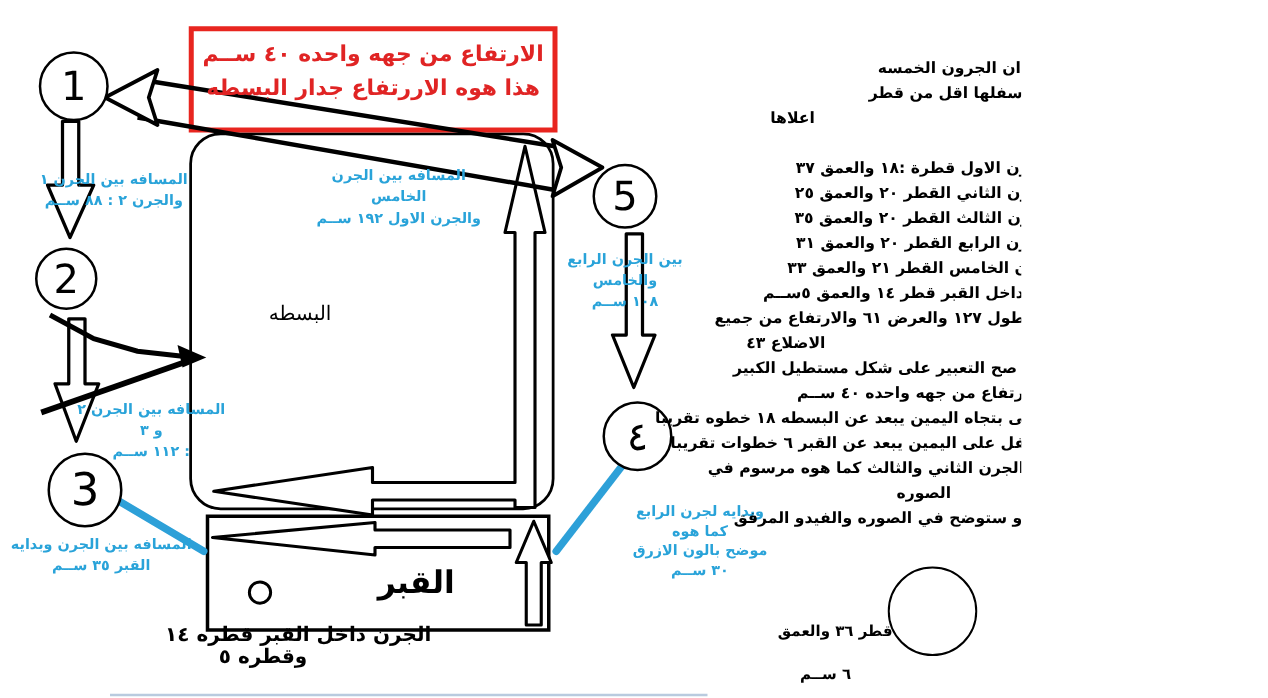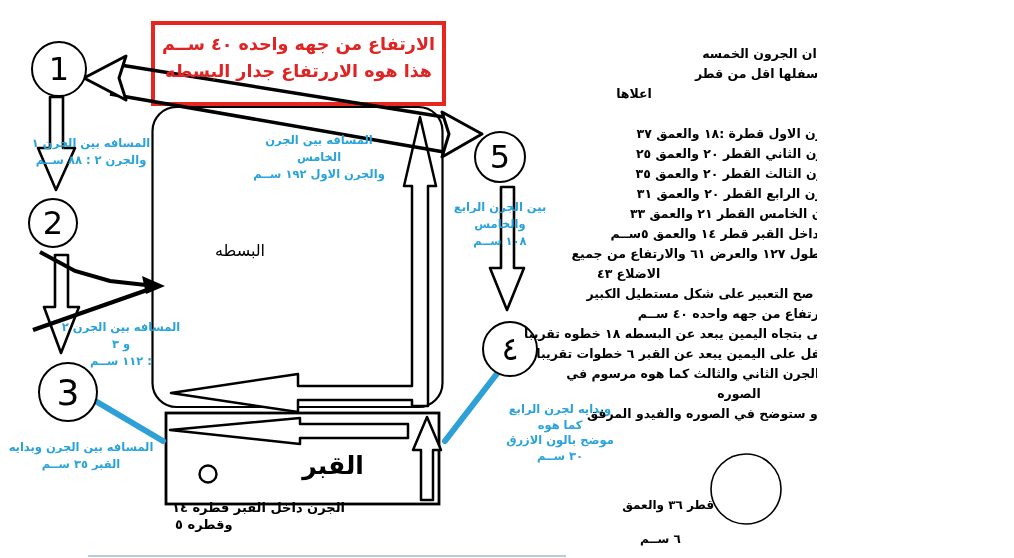--- a/index.html
+++ b/index.html
@@ -89,21 +89,21 @@
   <div class="t blue" style="left:26px;top:135px;width:130px;">
     <div>المسافه بين الجرن ١</div>
     <div>والجرن ٢ : ٨٨ ســم</div>
   </div>
 
   <div class="t blue" style="left:60px;top:319px;width:122px;">
     <div>المسافه بين الجرن ٢ و ٣</div>
     <div>: ١١٢ ســم</div>
   </div>
 
-  <div class="t blue" style="left:6px;top:427px;width:150px;margin-top:12px;">
+  <div class="t blue" style="left:6px;top:427px;width:150px;">
     <div>المسافه بين الجرن وبدايه</div>
     <div>القبر ٣٥ ســم</div>
   </div>
 
   <div class="t blue" style="left:252px;top:132px;width:134px;">
     <div>المسافه بين الجرن الخامس</div>
     <div>والجرن الاول ١٩٢ ســم</div>
   </div>
 
   <div class="t blue" style="left:438px;top:199px;width:124px;">
@@ -114,21 +114,21 @@
   <div class="t blue" style="left:503px;top:402px;width:114px;line-height:15.5px;">
     <div>وبدايه لجرن الرابع كما هوه</div>
     <div>موضح بالون الازرق</div>
     <div>٣٠ ســم</div>
   </div>
 
   <div class="t" style="left:205px;top:241px;width:70px;text-align:center;font-size:16px;">البسطه</div>
 
   <div class="t" style="left:290px;top:451px;width:86px;text-align:center;font-size:25px;font-weight:700;">القبر</div>
 
-  <div class="t" style="left:175px;top:500px;width:170px;text-align:left;font-size:13px;font-weight:700;line-height:16.5px;">
+  <div class="t" style="left:175px;top:500px;width:170px;text-align:left;font-size:16px;font-weight:700;line-height:16.5px;">
     <div>الجرن داخل القبر قطره ١٤</div>
     <div>وقطره ٥</div>
   </div>
 
   <div class="t rc" style="left:695px;top:44px;width:160px;line-height:20px;">
     <div>علما ان الجرون الخمسه</div>
     <div>قطر اسفلها اقل من قطر</div>
   </div>
   <div class="t rc" style="left:603px;top:86px;width:62px;">اعلاها</div>
 

